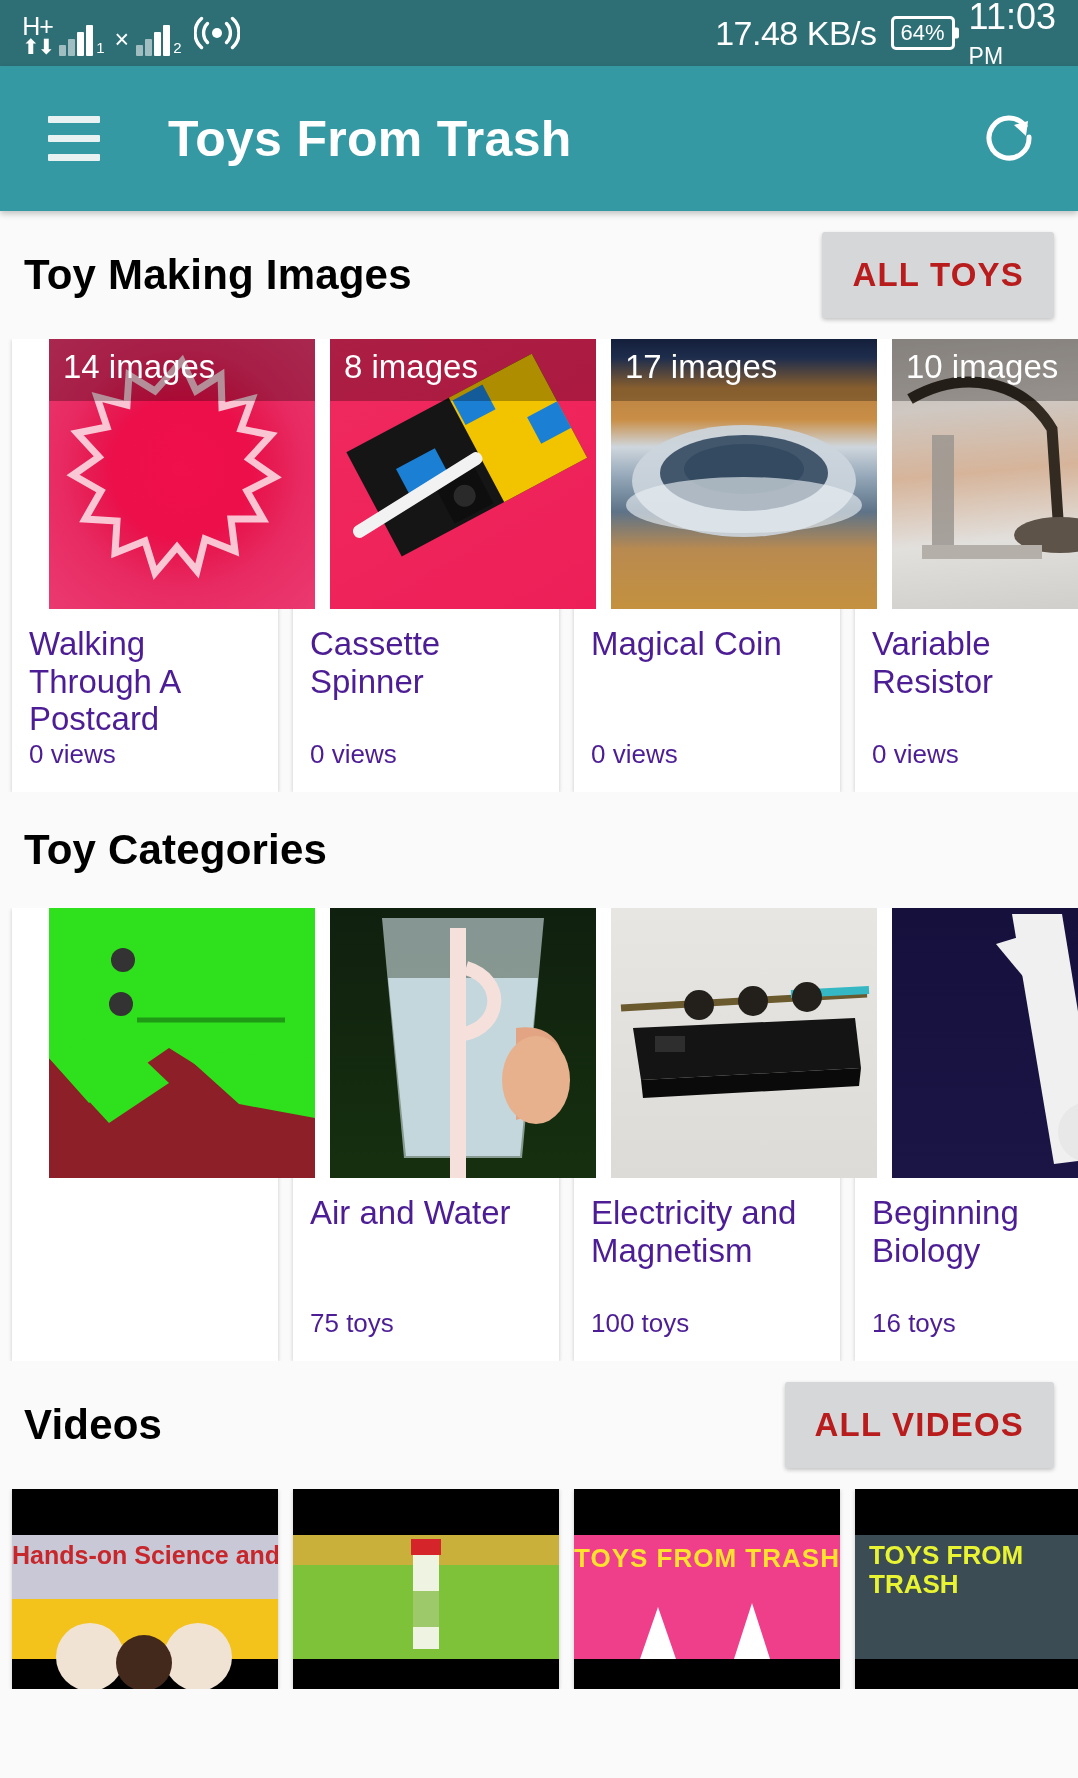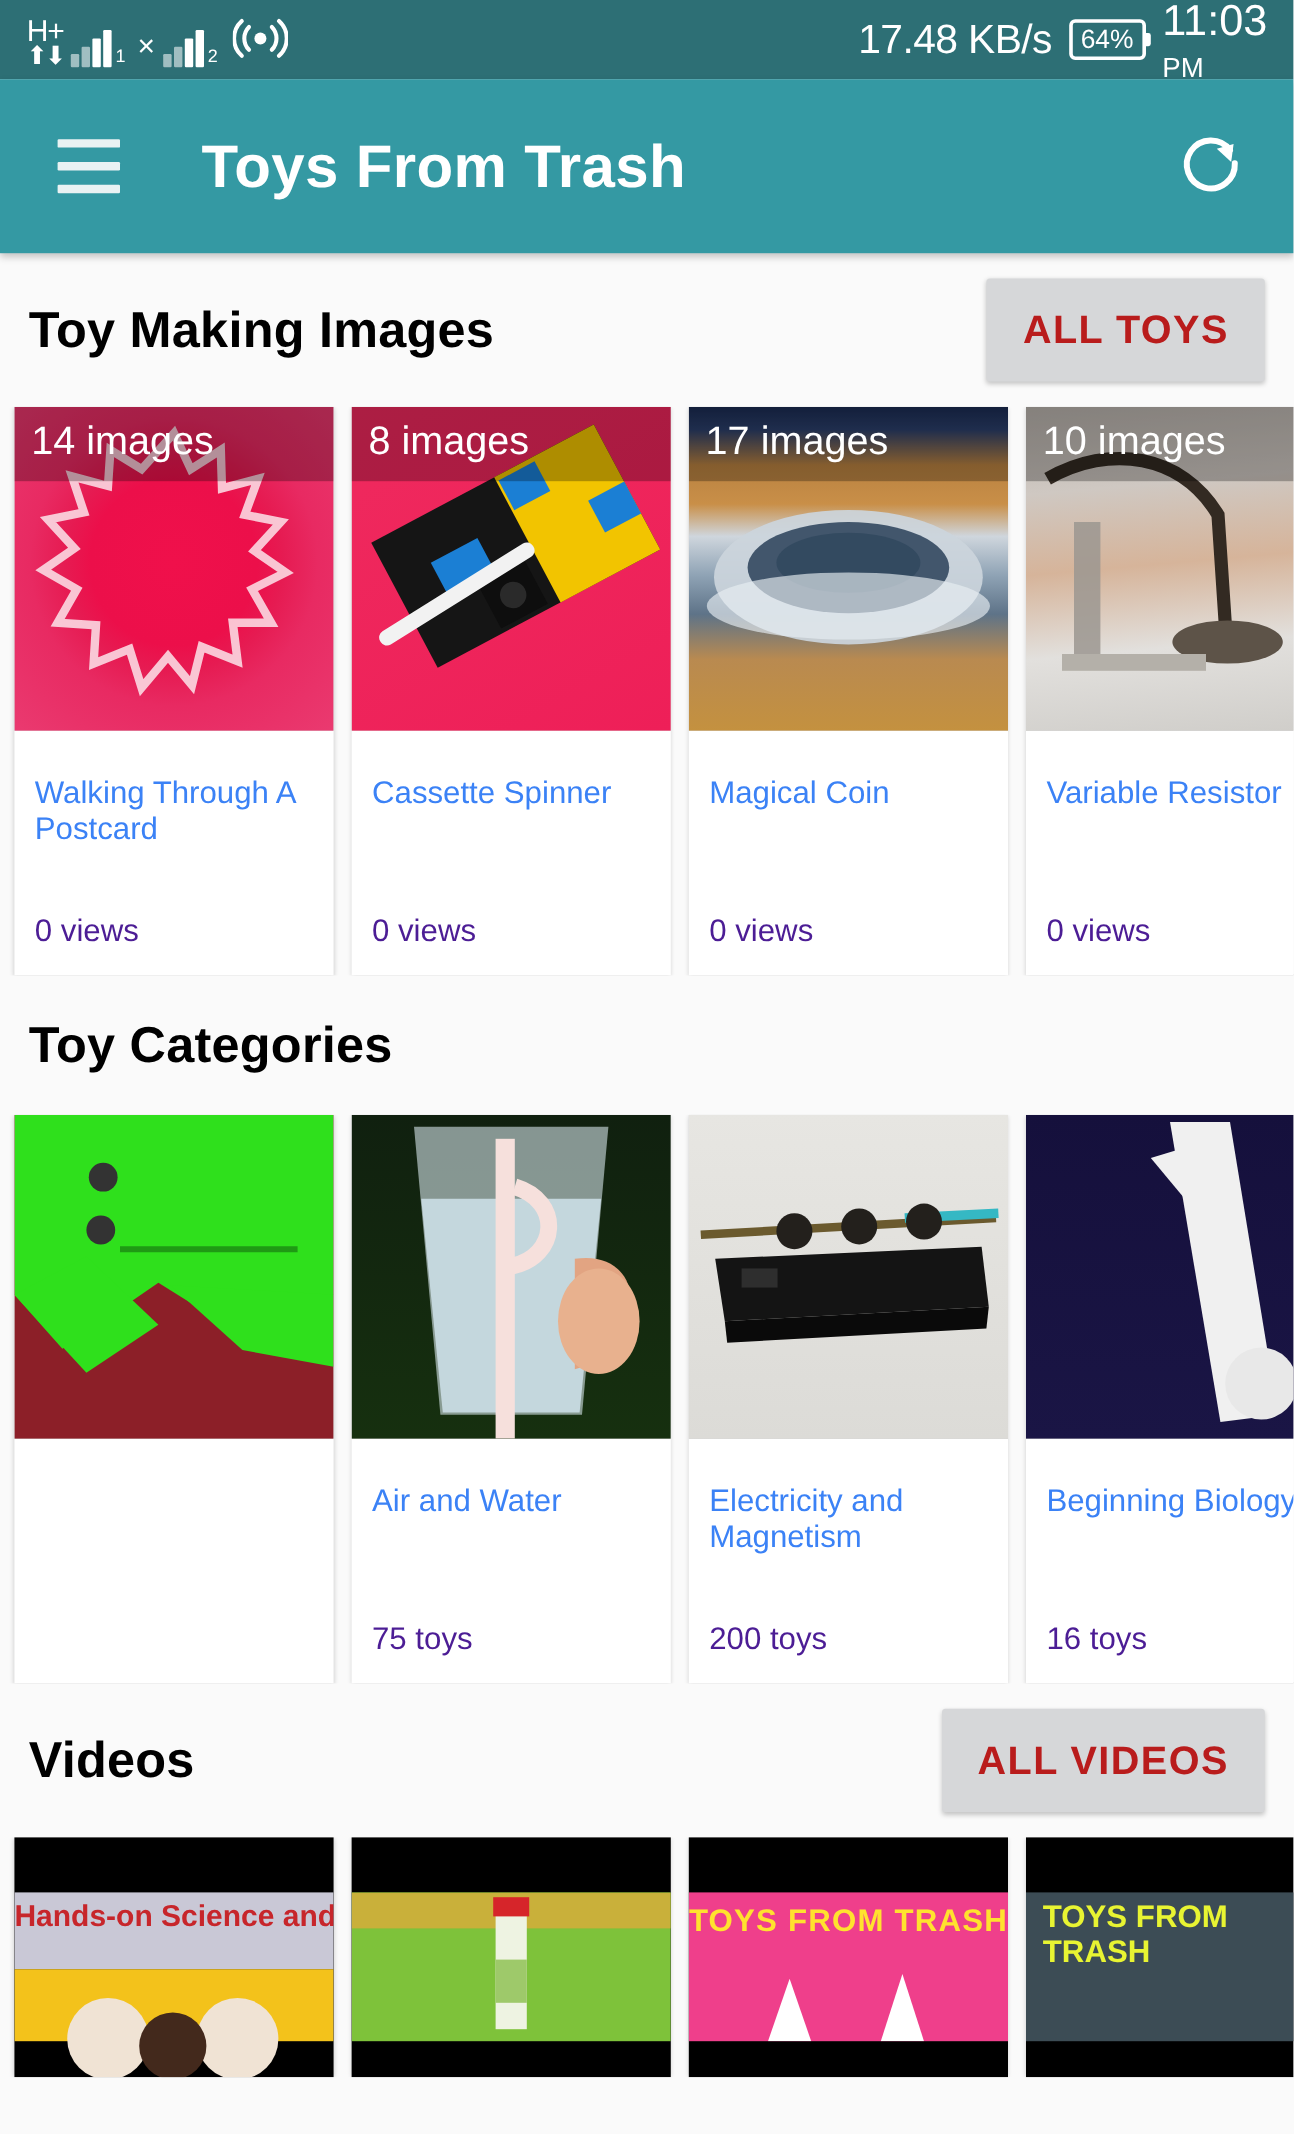--- a/index.html
+++ b/index.html
@@ -127,20 +127,21 @@
     display: flex;
     flex-direction: column;
     cursor: pointer;
   }
   .thumb {
     width: 100%;
     height: 270px;
     position: relative;
     overflow: hidden;
     background: #cccccc;
+    margin-left: 37px;
   }
   .thumb .scrim {
     position: absolute;
     top: 0; left: 0; right: 0;
     height: 62px;
     background: rgba(0,0,0,0.28);
   }
   .thumb .count {
     position: absolute;
     top: 9px; left: 14px;
@@ -149,25 +150,24 @@
     z-index: 2;
     white-space: nowrap;
   }
   .card-body {
     padding: 16px 17px 0 17px;
     display: flex;
     flex-direction: column;
     flex: 1;
   }
   .card-title {
-    font-size: 26px;
-    color: #3b82f6;
+    font-size: 33px;
+    color: #4c1d95;
     line-height: 1.14;
     min-height: 114px;
-    margin-top: 21px;
   }
   .card-meta {
     font-size: 26px;
     color: #4c1d95;
     padding-bottom: 22px;
     margin-top: auto;
     white-space: nowrap;
   }
 
   
@@ -400,21 +400,21 @@
             <circle cx="142" cy="93" r="15" fill="#23201c"></circle>
             <circle cx="196" cy="89" r="15" fill="#23201c"></circle>
             <path d="M22 120 L244 110 L250 160 L30 172 Z" fill="#141414"></path>
             <path d="M30 172 L250 160 L248 178 L32 190 Z" fill="#0a0a0a"></path>
             <rect x="44" y="128" width="30" height="16" fill="#2e2e2e"></rect>
           </svg>
         </div>
       </div>
       <div class="card-body">
         <div class="card-title">Electricity and Magnetism</div>
-        <div class="card-meta">200 toys</div>
+        <div class="card-meta">100 toys</div>
       </div>
     </div>
 
     <div class="card">
       <div class="thumb">
         <div class="art art-bio">
           <svg width="266" height="270" viewBox="0 0 266 270" style="position:absolute;inset:0;">
             <path d="M120 6 L170 6 L210 250 L162 256 Z" fill="#f0f0f0"></path>
             <path d="M104 36 L150 22 L134 72 Z" fill="#f0f0f0"></path>
             <rect x="226" y="40" width="40" height="18" fill="#dcdcdc"></rect>

